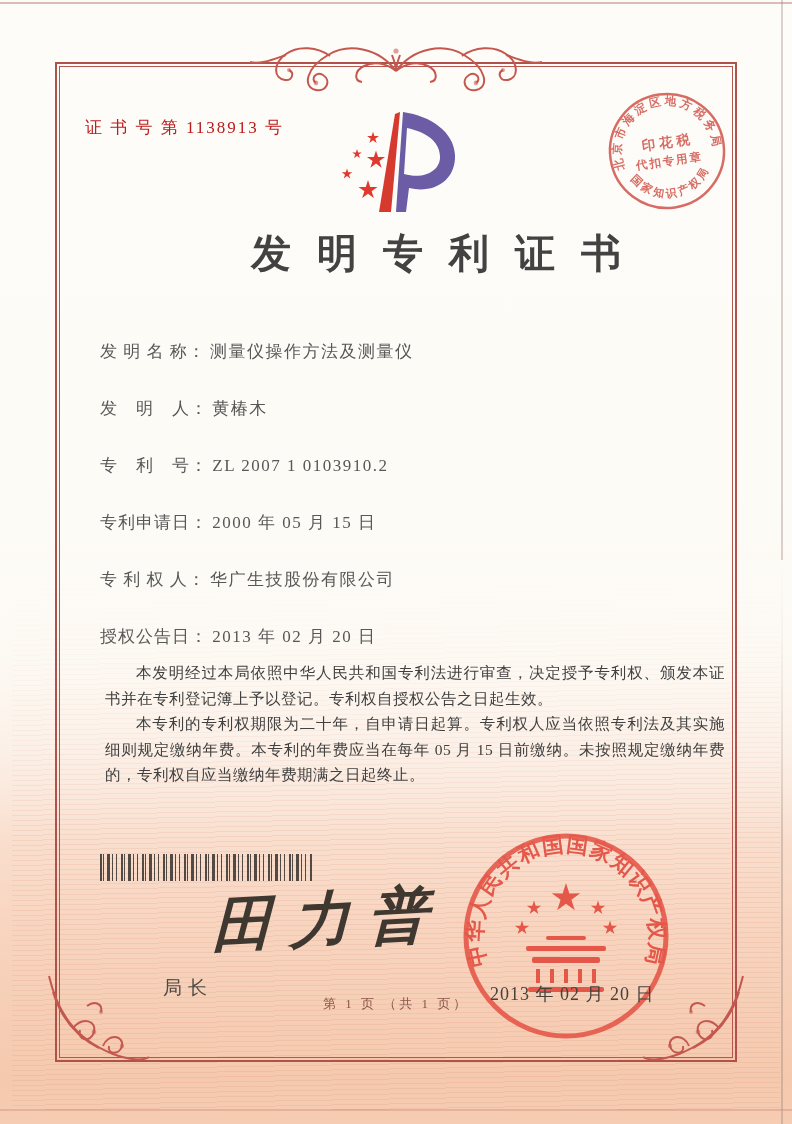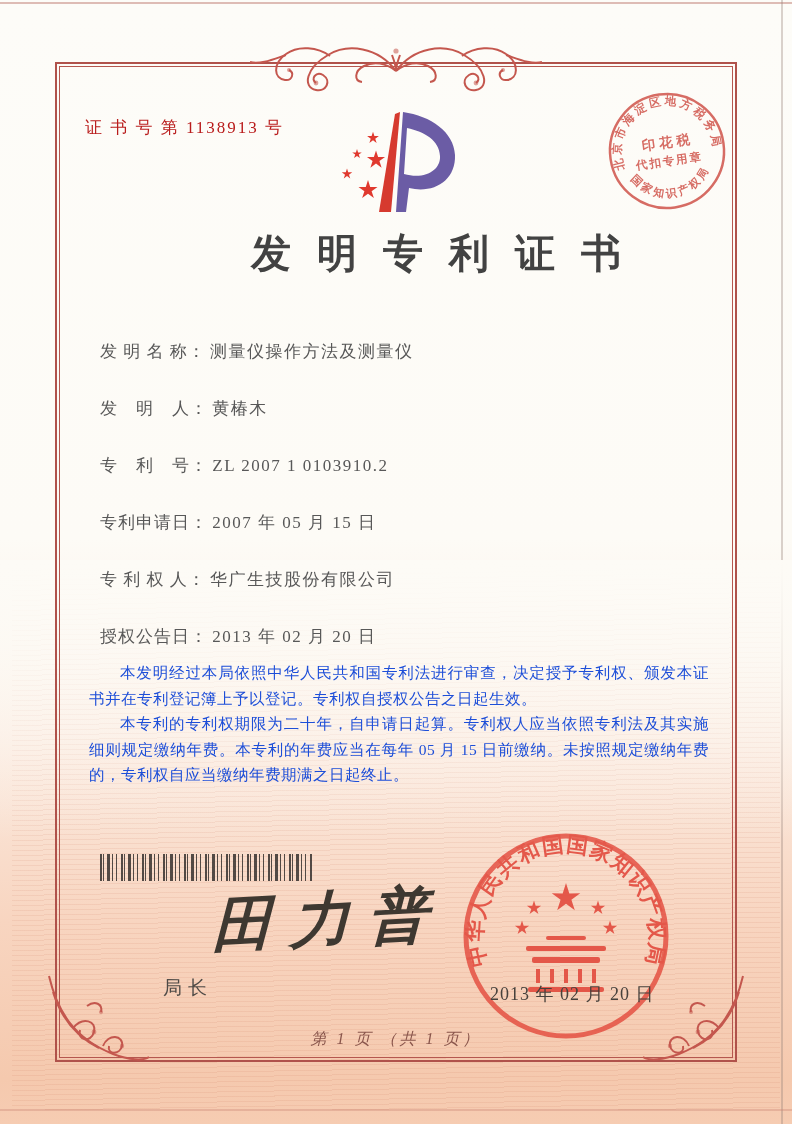--- a/index.html
+++ b/index.html
@@ -22,34 +22,34 @@
   .frame{position:absolute;left:55px;right:55px;top:62px;bottom:62px;border:2px solid #b0524b;}
   .frame::after{content:"";position:absolute;inset:2px;border:1px solid #b5574f;}
   .cert-no{position:absolute;left:85px;top:116px;font-size:17px;letter-spacing:2px;color:#b91c1c;}
   .logo{position:absolute;left:333px;top:100px;}
   .title{position:absolute;left:0;top:226px;width:100%;text-align:center;
     font-size:40px;font-weight:600;color:#424242;letter-spacing:26px;text-indent:26px;margin-left:40px;}
   .fields{position:absolute;left:100px;top:341px;font-size:17px;color:#585858;}
   .field-row{margin-bottom:35px;line-height:22px;white-space:nowrap;}
   .field-label{display:inline-block;min-width:102px;letter-spacing:1px;text-align:center;}
   .field-value{letter-spacing:1.5px;}
-  .paragraphs{position:absolute;left:89px;top:660px;width:620px;font-size:15.5px;
-    line-height:25.5px;color:#1d4ed8;}
+  .paragraphs{position:absolute;left:105px;top:660px;width:620px;font-size:15.5px;
+    line-height:25.5px;color:#404040;}
   .paragraphs p{margin:0;text-indent:2em;text-align:justify;letter-spacing:.5px;}
   .barcode{position:absolute;left:100px;top:854px;width:212px;height:27px;opacity:.82;
     background:repeating-linear-gradient(90deg,#2e2a28 0 2px,transparent 2px 3px,#2e2a28 3px 4px,transparent 4px 7px,#2e2a28 7px 10px,transparent 10px 12px,#2e2a28 12px 13px,transparent 13px 16px,#2e2a28 16px 17px,transparent 17px 21px);}
   .director{position:absolute;left:163px;top:975px;font-size:19px;color:#4e4a46;
     letter-spacing:6px;font-family:"Liberation Sans","DejaVu Sans",sans-serif;}
   .signature{position:absolute;left:212px;top:880px;font-size:60px;color:#3e3831;
     letter-spacing:18px;transform:rotate(-3deg) skewX(-4deg);font-weight:bold;font-style:italic;}
   .seal{position:absolute;left:460px;top:830px;opacity:.88;}
   .seal-date{position:absolute;left:490px;top:982px;font-size:18px;color:#47413c;letter-spacing:1px;}
   .tax-stamp{position:absolute;left:602px;top:86px;transform:rotate(-8deg);opacity:.85;}
-  .footer{position:absolute;left:0;top:1029px;width:100%;text-align:center;font-size:16px;
-    color:#8a564c;letter-spacing:3px;font-style:italic;}
+  .footer{position:absolute;left:0;top:995px;width:100%;text-align:center;font-size:13px;
+    color:#8a564c;letter-spacing:3px;}
   .orn-top{position:absolute;left:246px;top:35px;}
   .orn-bl{position:absolute;left:43px;top:958px;}
   .orn-br{position:absolute;right:43px;top:958px;transform:scaleX(-1);}
 </style>
 </head>
 <body>
 
 <div class="page">
 
   <div class="edge-top"></div>
@@ -138,21 +138,21 @@
     <div class="field-row">
       <span class="field-label">发　明　人：</span>
       <span class="field-value">黄椿木</span>
     </div>
     <div class="field-row">
       <span class="field-label">专　利　号：</span>
       <span class="field-value">ZL 2007 1 0103910.2</span>
     </div>
     <div class="field-row">
       <span class="field-label">专利申请日：</span>
-      <span class="field-value">2007 年 05 月 15 日</span>
+      <span class="field-value">2000 年 05 月 15 日</span>
     </div>
     <div class="field-row">
       <span class="field-label">专 利 权 人：</span>
       <span class="field-value">华广生技股份有限公司</span>
     </div>
     <div class="field-row">
       <span class="field-label">授权公告日：</span>
       <span class="field-value">2013 年 02 月 20 日</span>
     </div>
   </div>

